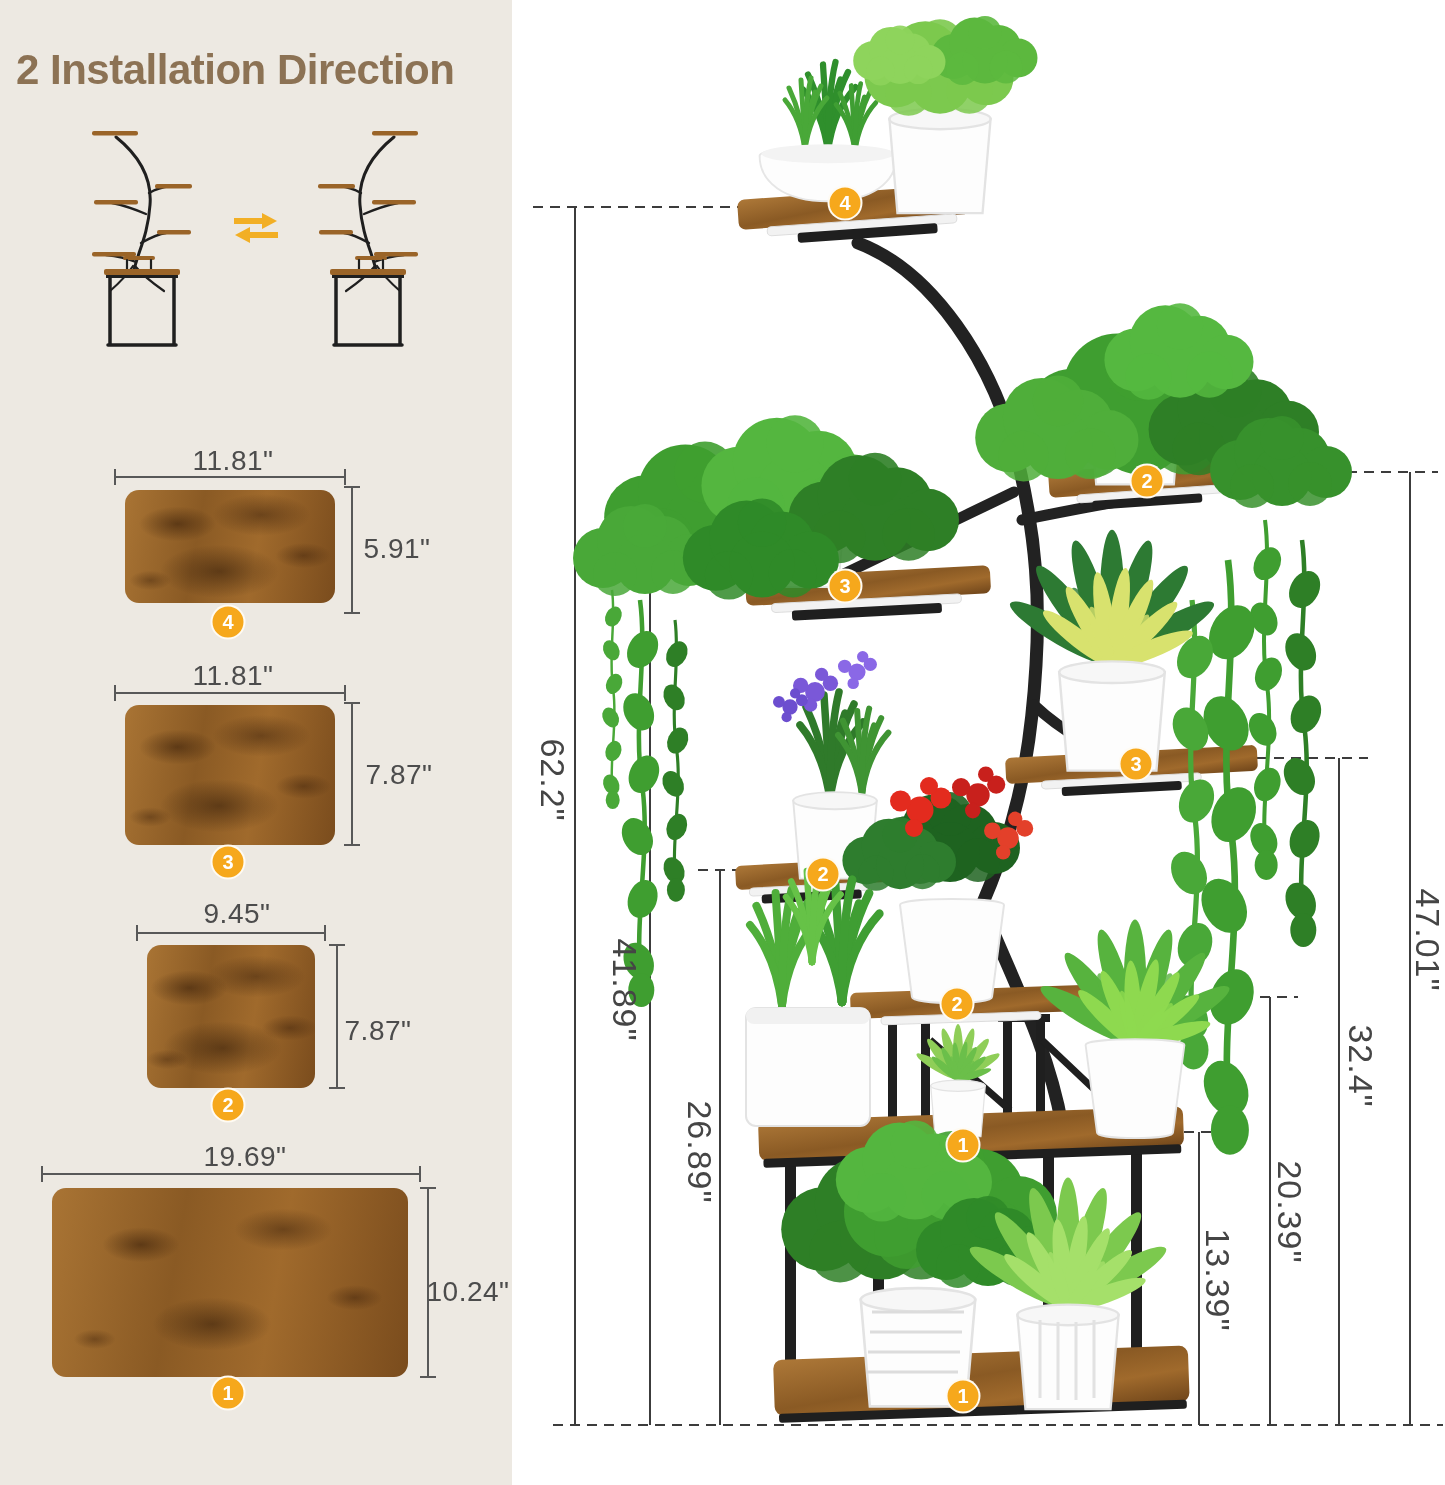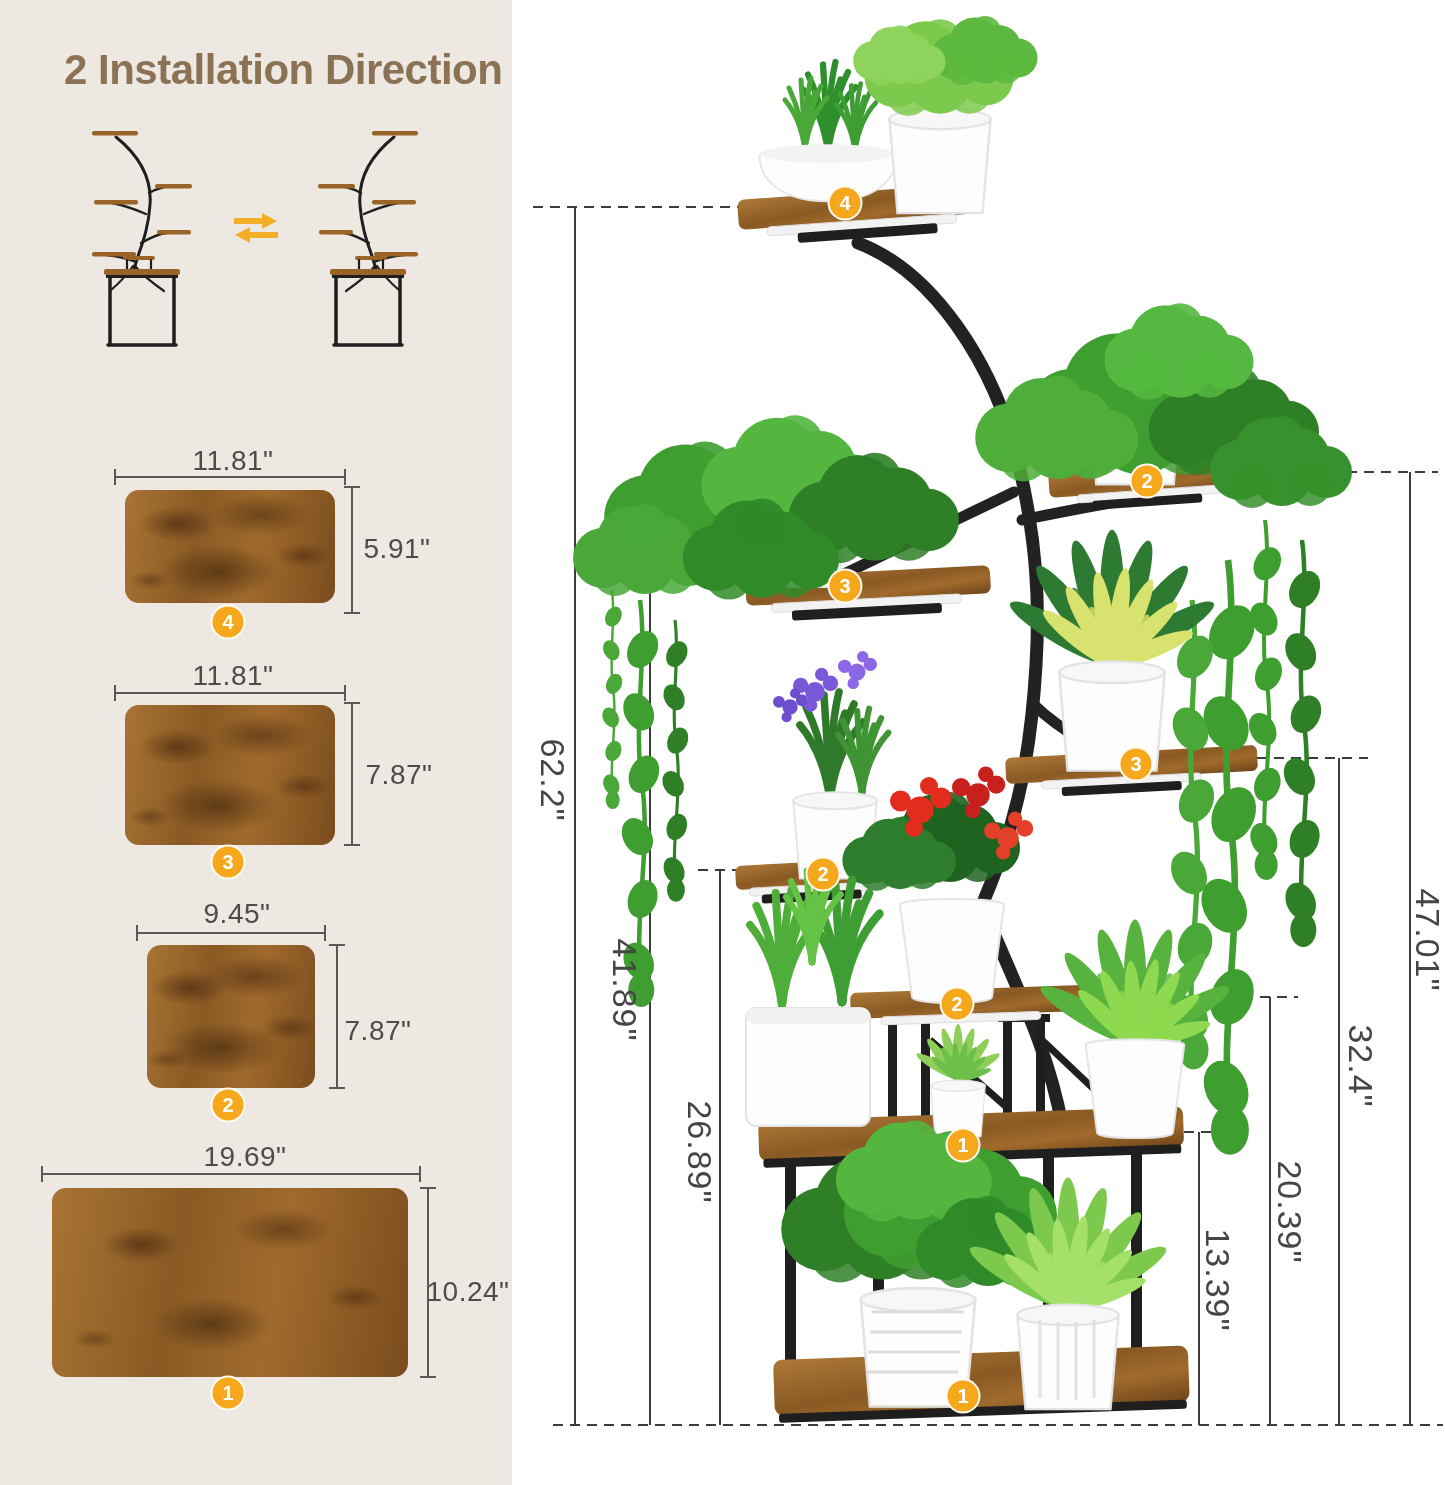--- a/index.html
+++ b/index.html
@@ -1,20 +1,20 @@
 <!DOCTYPE html>
 <html><head>
 <meta charset="utf-8">
 <style>
   html,body{margin:0;padding:0;background:#ffffff;}
   .stage{position:relative;width:1445px;height:1485px;background:#ffffff;
          font-family:"Liberation Sans",sans-serif;overflow:hidden;}
   .left-panel{position:absolute;left:0;top:0;width:512px;height:1485px;background:#EDE9E2;}
   .title{position:absolute;left:16px;top:46px;width:488px;font-size:42px;font-weight:700;
-         color:#8C7254;letter-spacing:-0.5px;white-space:nowrap;margin-left:48px;}
+         color:#8C7254;letter-spacing:-0.5px;white-space:nowrap;}
   .wood{position:absolute;border-radius:14px;
     background:
       radial-gradient(55px 25px at 25% 30%, rgba(50,25,6,.55), transparent 70%),
       radial-gradient(70px 30px at 65% 22%, rgba(45,22,6,.45), transparent 70%),
       radial-gradient(85px 38px at 45% 72%, rgba(40,20,5,.5), transparent 70%),
       radial-gradient(40px 18px at 85% 58%, rgba(55,28,8,.45), transparent 70%),
       radial-gradient(30px 14px at 12% 80%, rgba(55,28,8,.4), transparent 70%),
       linear-gradient(100deg,#A97434,#8A5A24 35%,#A06A2C 62%,#7A4C1D);}
   .dim{position:absolute;transform:translate(-50%,-50%);font-size:28px;color:#4C4C4C;
        white-space:nowrap;letter-spacing:.5px;}

